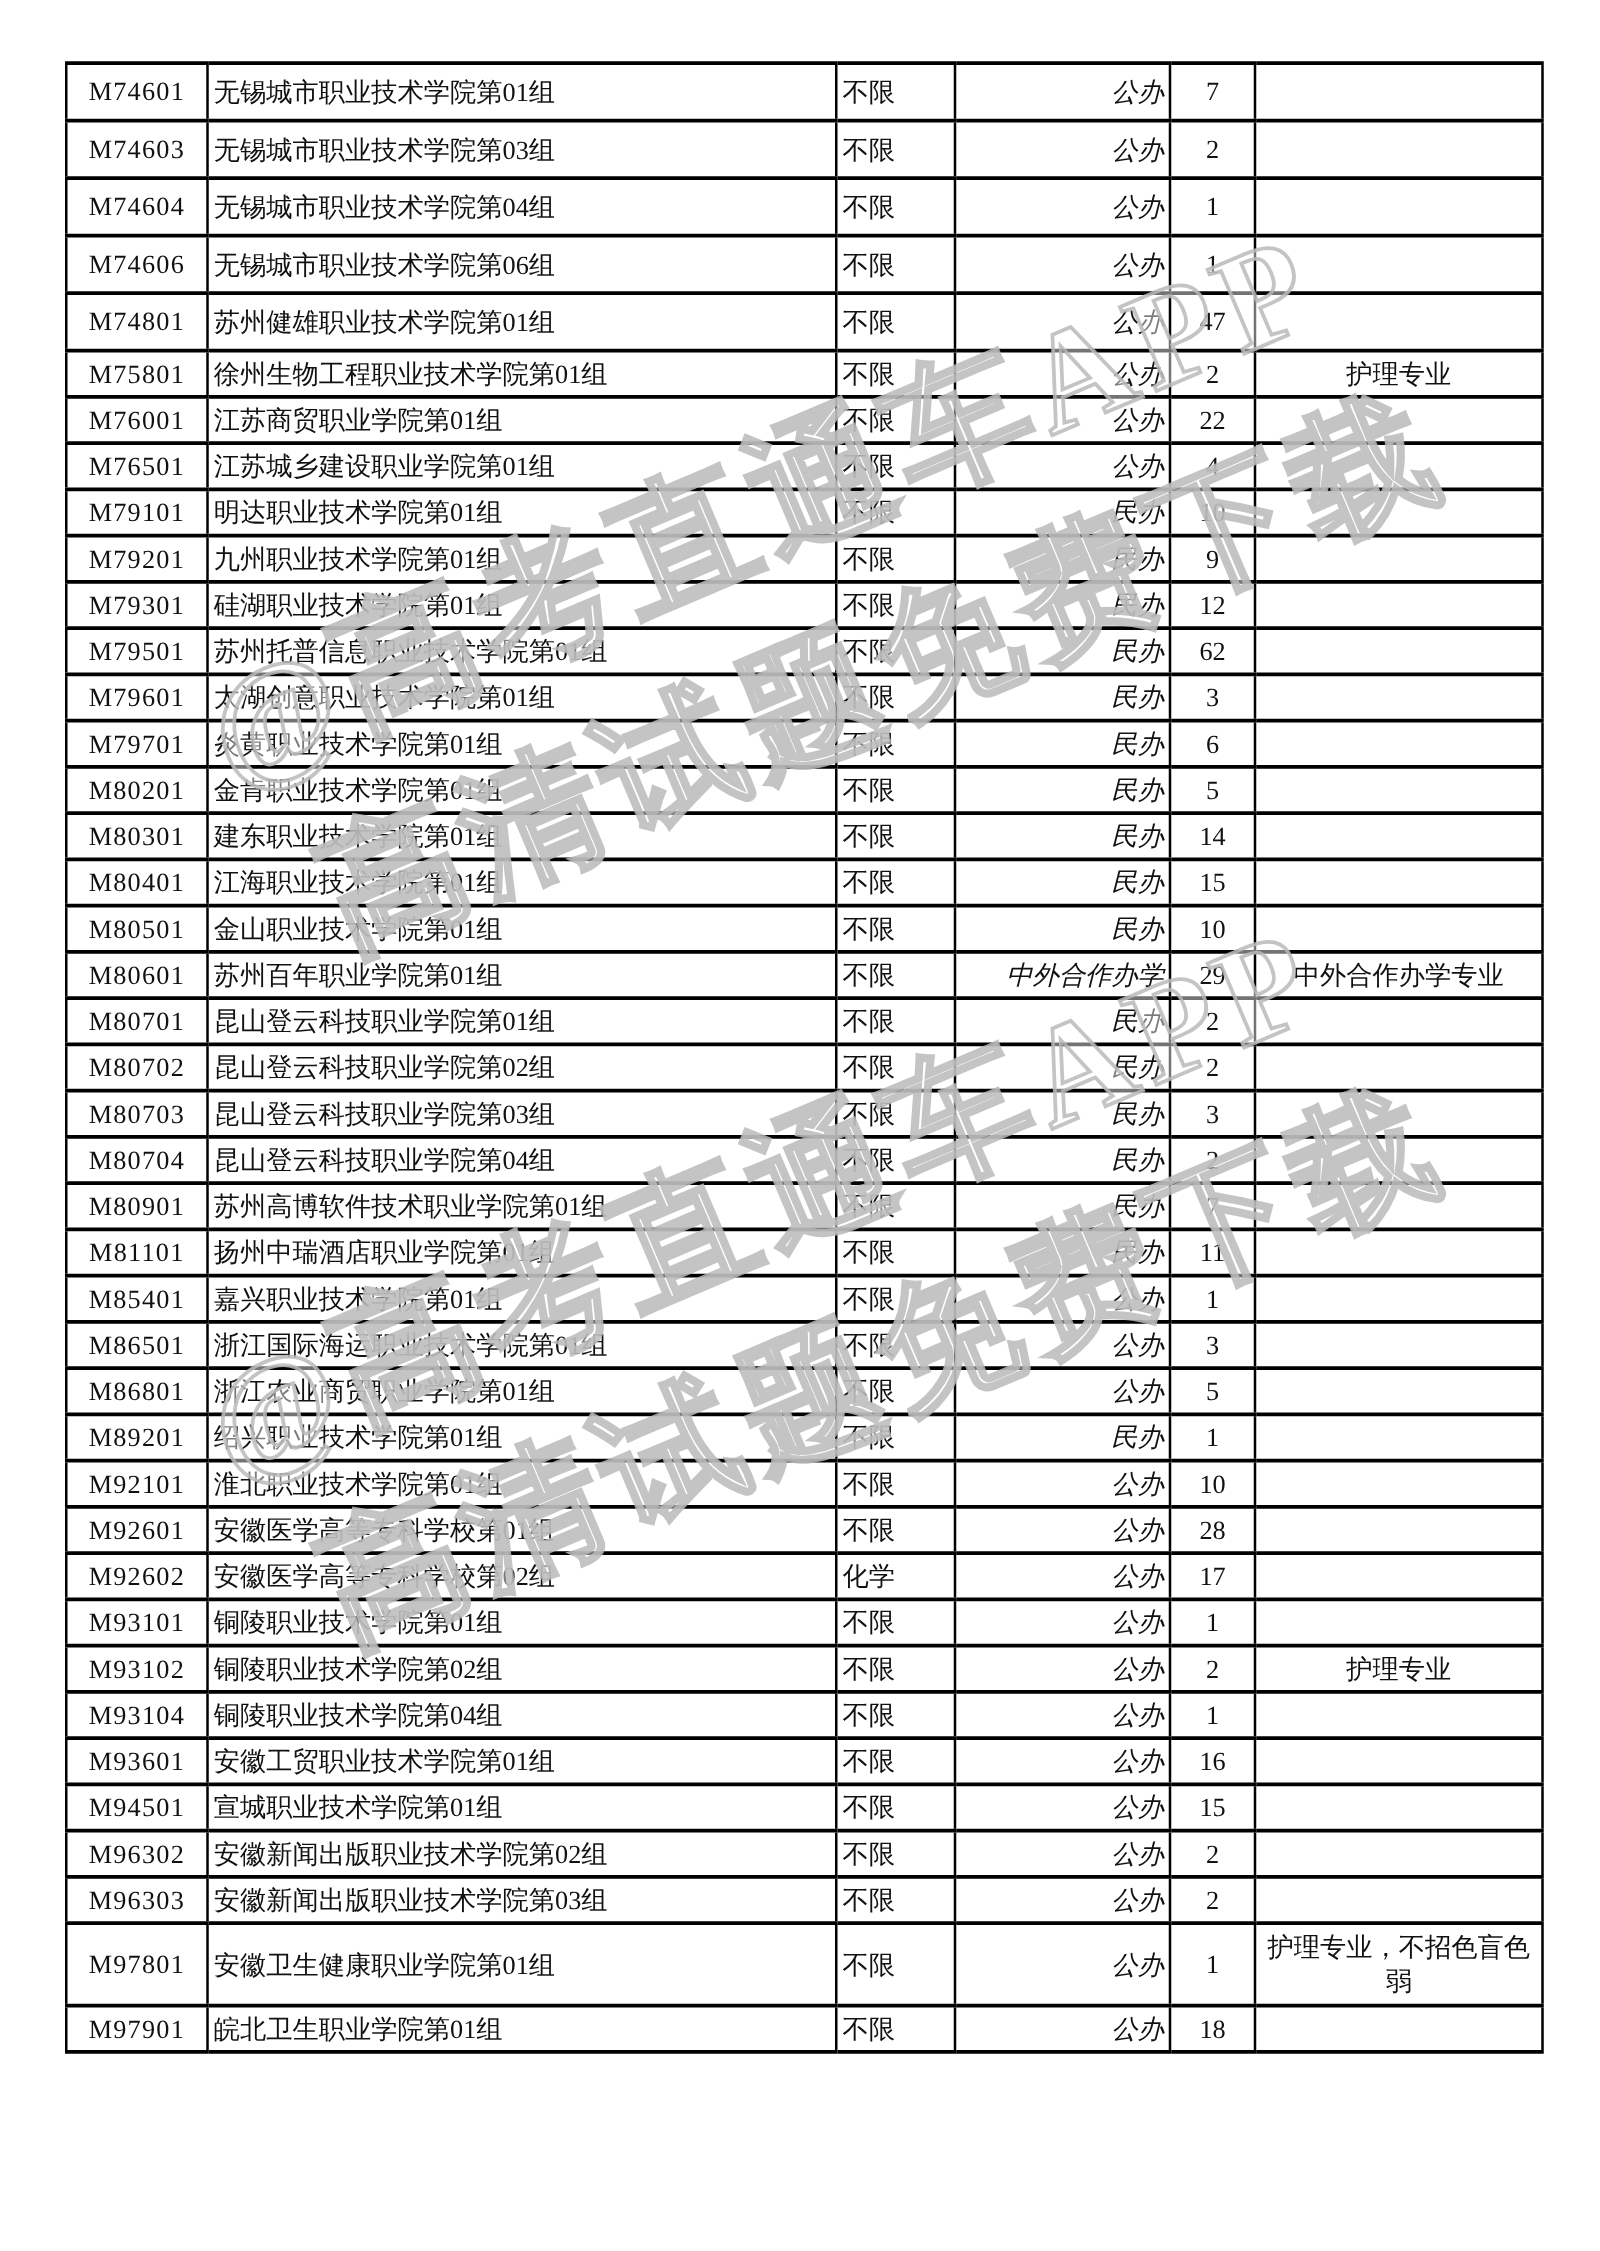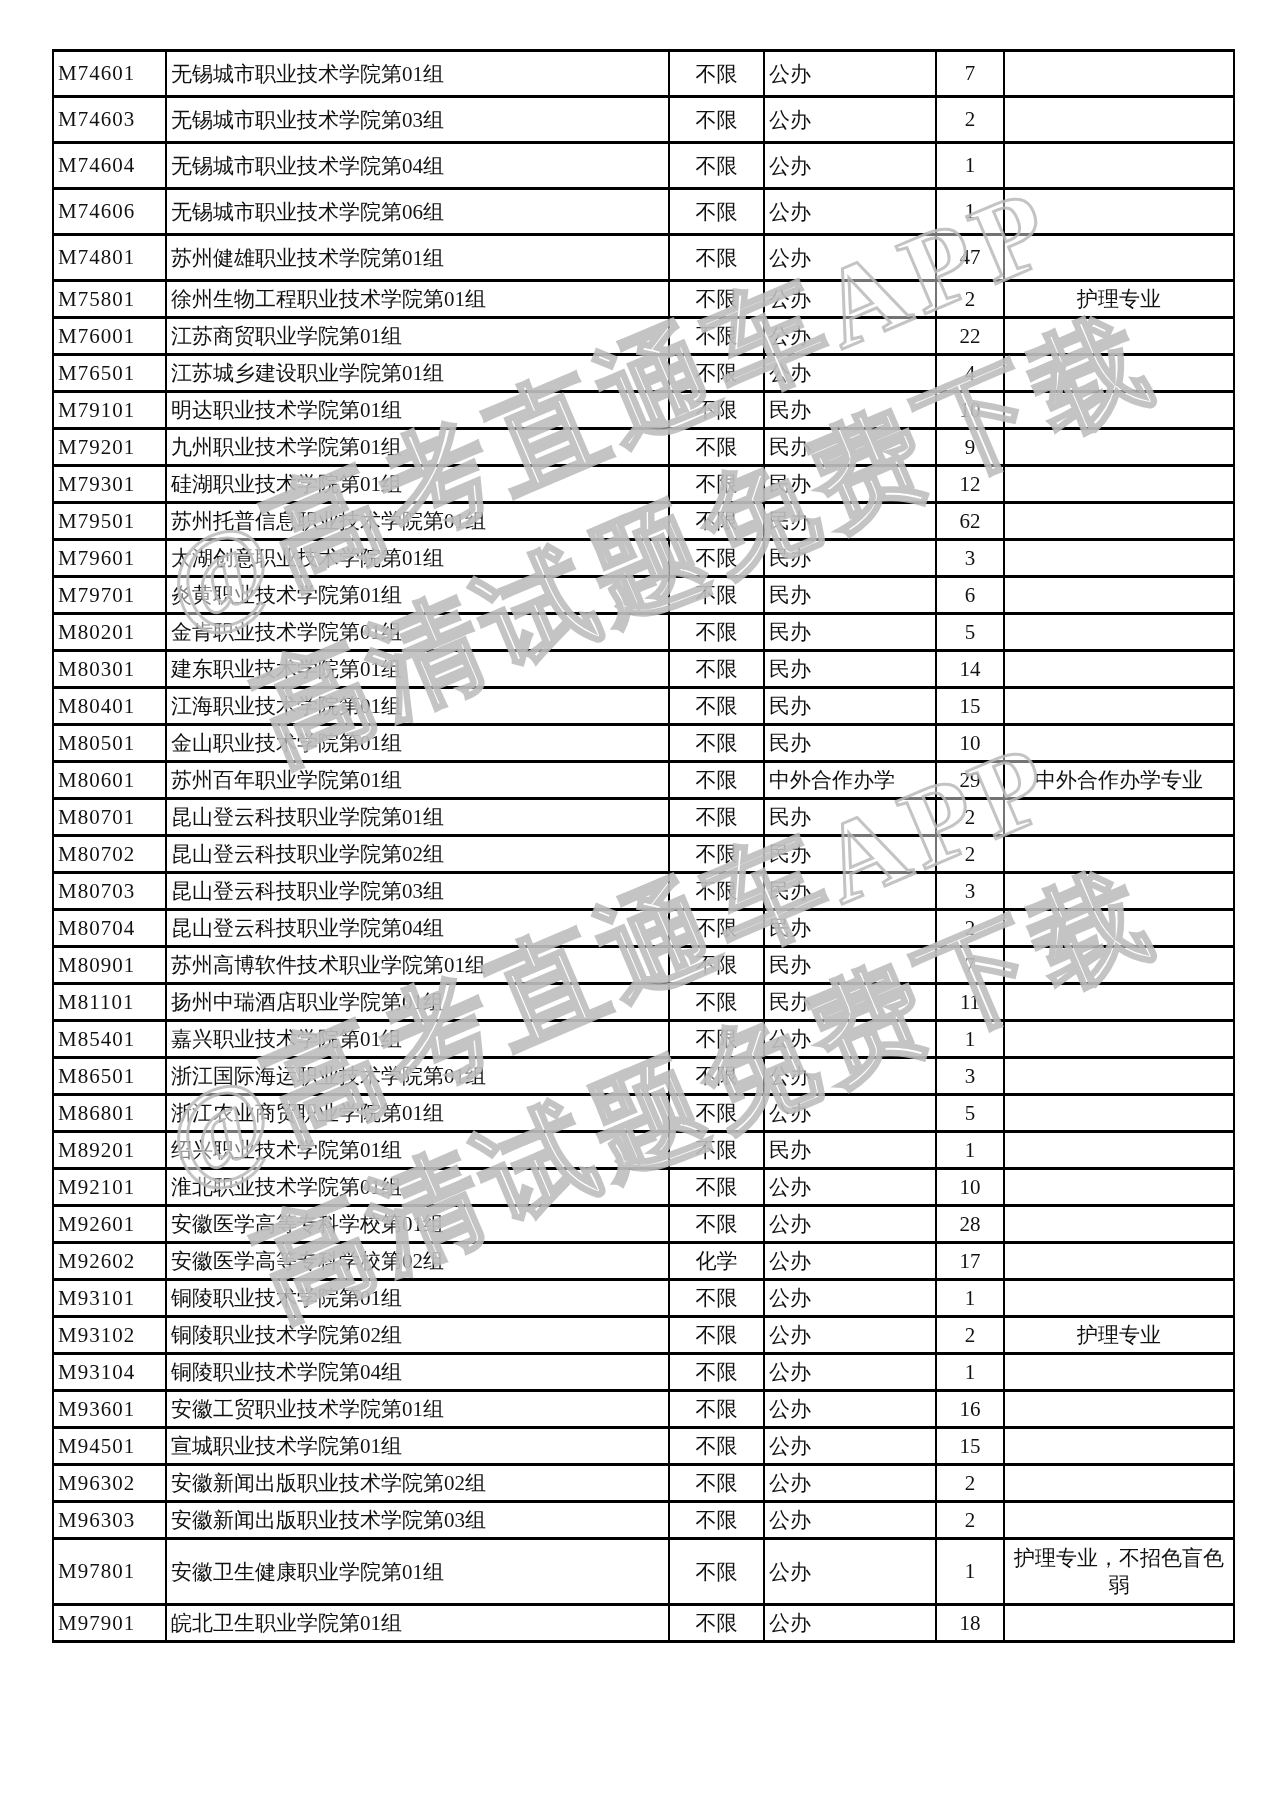--- a/index.html
+++ b/index.html
@@ -20,24 +20,24 @@
     vertical-align:middle;
     font-size:21px;color:#111;
     padding:0 4px;
     overflow:hidden;
     background:transparent;
   }
   .sheet tr{page-break-inside:avoid;}
   .h-lg td{height:43px;}
   .h-md td{height:34px;}
   .h-xl td{height:63px;}
-  .c-code{text-align:left;letter-spacing:1px;}
+  .c-code{text-align:center;letter-spacing:1px;}
   .c-name{text-align:left;padding-left:8px;}
-  .c-req{text-align:center;}
-  .c-type{text-align:left;}
+  .c-req{}
+  .c-type{text-align:right;font-style:italic;}
   .c-count{text-align:center;}
   .c-remark{text-align:center;padding-left:8px;line-height:1.25;}
   
   .wm{
     position:absolute;left:140px;
     transform:rotate(-23deg);
     transform-origin:0 0;
     z-index:2;pointer-events:none;
     font-weight:bold;
     font-size:112px;line-height:1.42;letter-spacing:8px;

